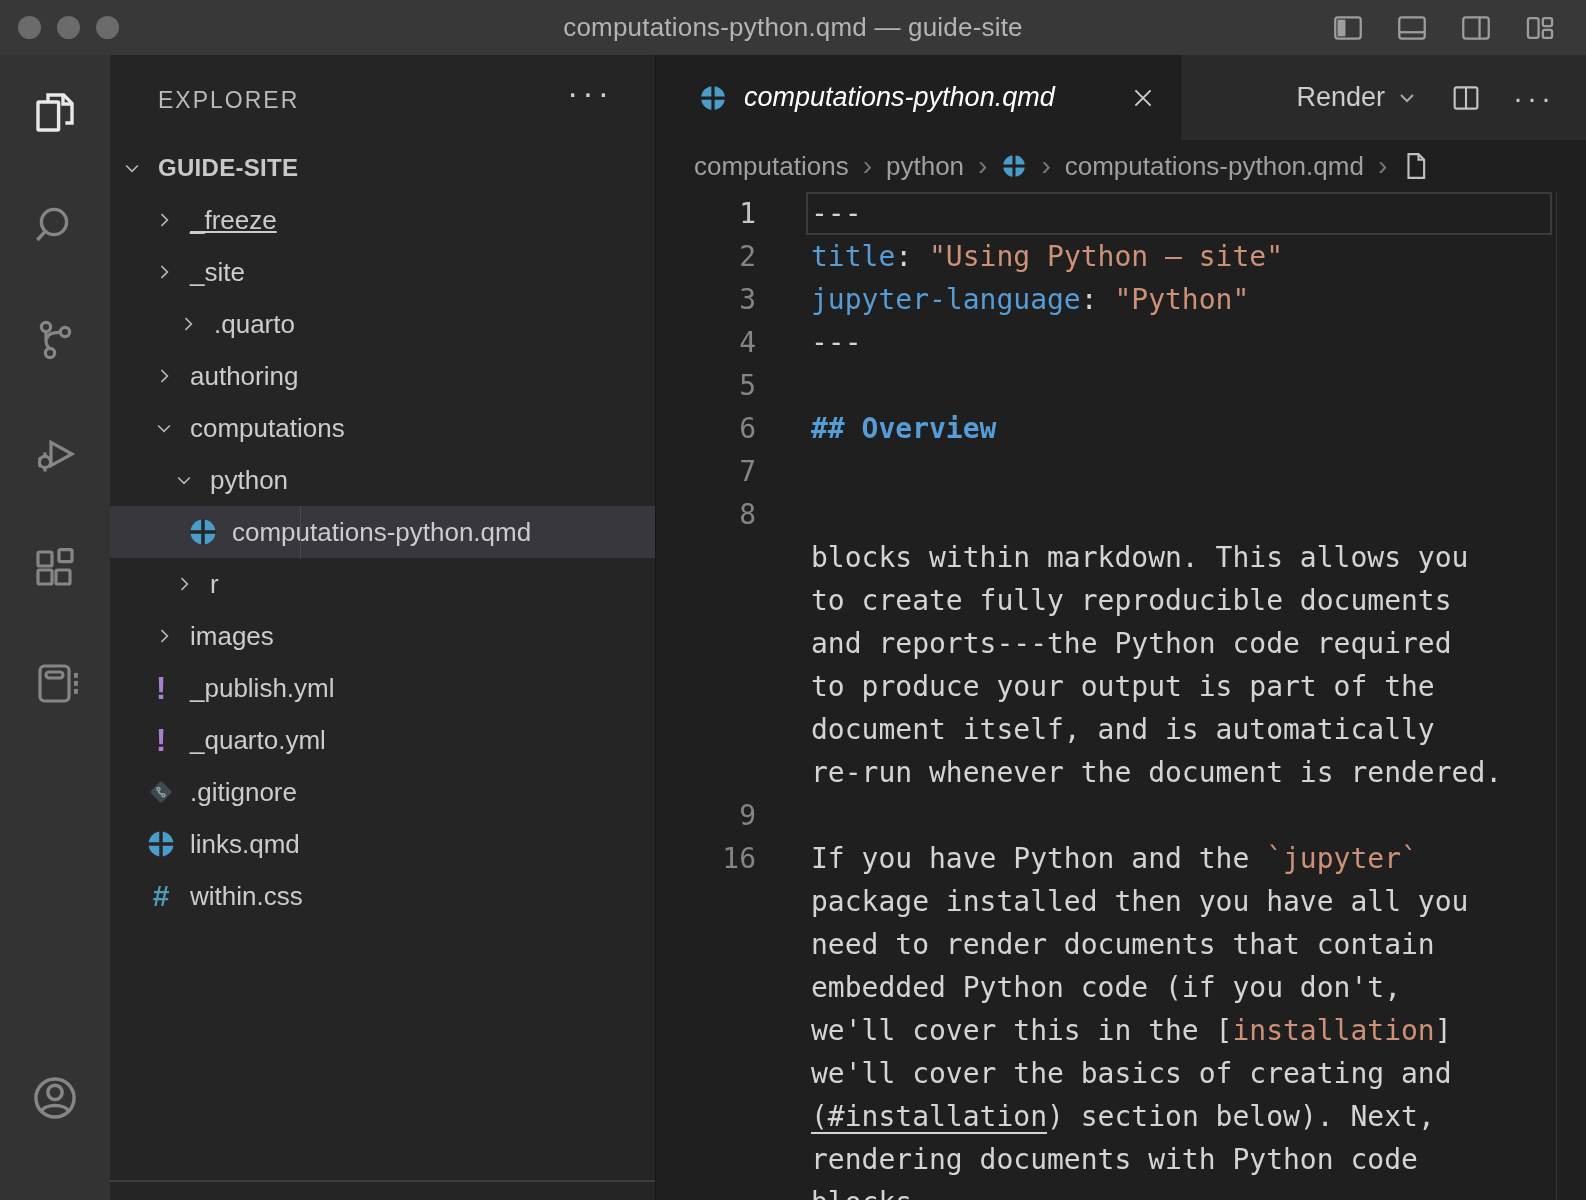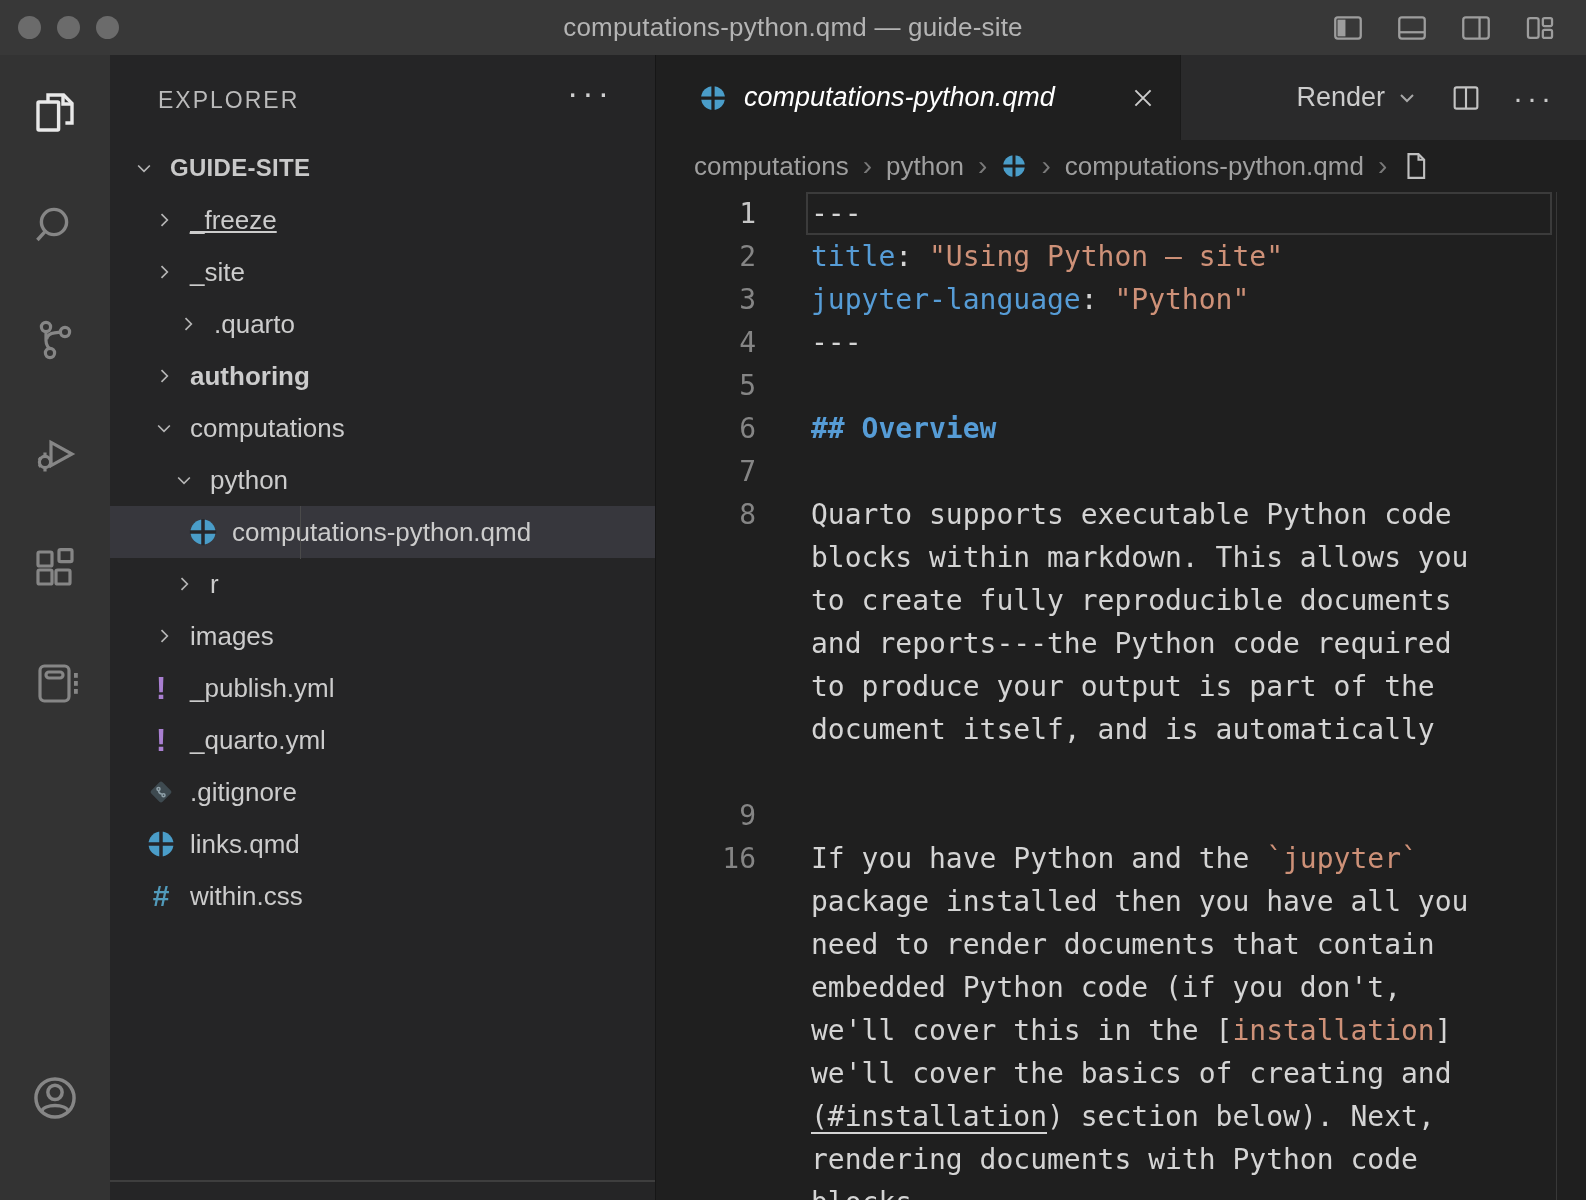--- a/index.html
+++ b/index.html
@@ -180,21 +180,21 @@
       </div>
       <div class="ab-item" style="top: 1135px;"></div>
     </div>
 
   <div class="sidebar">
     <div class="sb-header">
       <span class="sb-title">EXPLORER</span>
       <span class="sb-more">···</span>
     </div>
     <div class="tree" id="tree">
-        <div class="trow root" style="padding-left: 24px;">
+        <div class="trow root" style="padding-left: 12px;">
           <span style="display:flex">
             <svg class="tchev" viewBox="0 0 24 24" fill="none" stroke="currentColor" stroke-width="2">
               <path d="M5 9l7 7 7-7"></path>
             </svg>
           </span>
           <span class="tlabel">GUIDE-SITE</span>
         </div>
         <div class="trow" style="padding-left: 44px; text-decoration: underline;">
           <span style="display:flex">
             <svg class="tchev" viewBox="0 0 24 24" fill="none" stroke="currentColor" stroke-width="2">
@@ -212,21 +212,21 @@
           <span class="tlabel">_site</span>
         </div>
         <div class="trow" style="padding-left: 68px;">
           <span style="display:flex">
             <svg class="tchev" viewBox="0 0 24 24" fill="none" stroke="currentColor" stroke-width="2">
               <path d="M9 5l7 7-7 7"></path>
             </svg>
           </span>
           <span class="tlabel">.quarto</span>
         </div>
-        <div class="trow" style="padding-left: 44px; font-weight: bold;">
+        <div class="trow" style="padding-left: 44px;">
           <span style="display:flex">
             <svg class="tchev" viewBox="0 0 24 24" fill="none" stroke="currentColor" stroke-width="2">
               <path d="M9 5l7 7-7 7"></path>
             </svg>
           </span>
           <span class="tlabel">authoring</span>
         </div>
         <div class="trow" style="padding-left: 44px;">
           <span style="display:flex">
             <svg class="tchev" viewBox="0 0 24 24" fill="none" stroke="currentColor" stroke-width="2">
@@ -366,27 +366,27 @@
       </div>
 
     <div class="code" id="code">
         <div class="crow current"><span class="ln">1</span><span class="lc"><span class="tok-meta">---</span></span></div>
         <div class="crow"><span class="ln">2</span><span class="lc"><span class="tok-key">title</span><span class="tok-p">: </span><span class="tok-str">"Using Python — site"</span></span></div>
         <div class="crow"><span class="ln">3</span><span class="lc"><span class="tok-key">jupyter-language</span><span class="tok-p">: </span><span class="tok-str">"Python"</span></span></div>
         <div class="crow"><span class="ln">4</span><span class="lc"><span class="tok-meta">---</span></span></div>
         <div class="crow"><span class="ln">5</span><span class="lc"></span></div>
         <div class="crow"><span class="ln">6</span><span class="lc"><span class="tok-head">## Overview</span></span></div>
         <div class="crow"><span class="ln">7</span><span class="lc"></span></div>
-        <div class="crow"><span class="ln">8</span><span class="lc"><span class="tok-text">Quarto supports executable Python code</span></span></div>
+        <div class="crow"><span class="ln">8</span></div>
         <div class="crow"><span class="ln"></span><span class="lc"><span class="tok-text">blocks within markdown. This allows you</span></span></div>
         <div class="crow"><span class="ln"></span><span class="lc"><span class="tok-text">to create fully reproducible documents</span></span></div>
         <div class="crow"><span class="ln"></span><span class="lc"><span class="tok-text">and reports---the Python code required</span></span></div>
         <div class="crow"><span class="ln"></span><span class="lc"><span class="tok-text">to produce your output is part of the</span></span></div>
         <div class="crow"><span class="ln"></span><span class="lc"><span class="tok-text">document itself, and is automatically</span></span></div>
-        <div class="crow"><span class="ln"></span></div>
+        <div class="crow"><span class="ln"></span><span class="lc"><span class="tok-text">re-run whenever the document is rendered.</span></span></div>
         <div class="crow"><span class="ln">9</span><span class="lc"></span></div>
         <div class="crow"><span class="ln">16</span><span class="lc"><span class="tok-text">If you have Python and the </span><span class="tok-str">`jupyter`</span></span></div>
         <div class="crow"><span class="ln"></span><span class="lc"><span class="tok-text">package installed then you have all you</span></span></div>
         <div class="crow"><span class="ln"></span><span class="lc"><span class="tok-text">need to render documents that contain</span></span></div>
         <div class="crow"><span class="ln"></span><span class="lc"><span class="tok-text">embedded Python code (if you don't,</span></span></div>
         <div class="crow"><span class="ln"></span><span class="lc"><span class="tok-text">we'll cover this in the [</span><span class="tok-str">installation</span><span class="tok-text">]</span></span></div>
         <div class="crow"><span class="ln"></span><span class="lc"><span class="tok-text">we'll cover the basics of creating and</span></span></div>
         <div class="crow"><span class="ln"></span><span class="lc"><span class="tok-link">(#installation</span><span class="tok-text">) section below). Next,</span></span></div>
         <div class="crow"><span class="ln"></span><span class="lc"><span class="tok-text">rendering documents with Python code</span></span></div>
         <div class="crow"><span class="ln"></span><span class="lc"><span class="tok-text">blocks</span></span></div>

